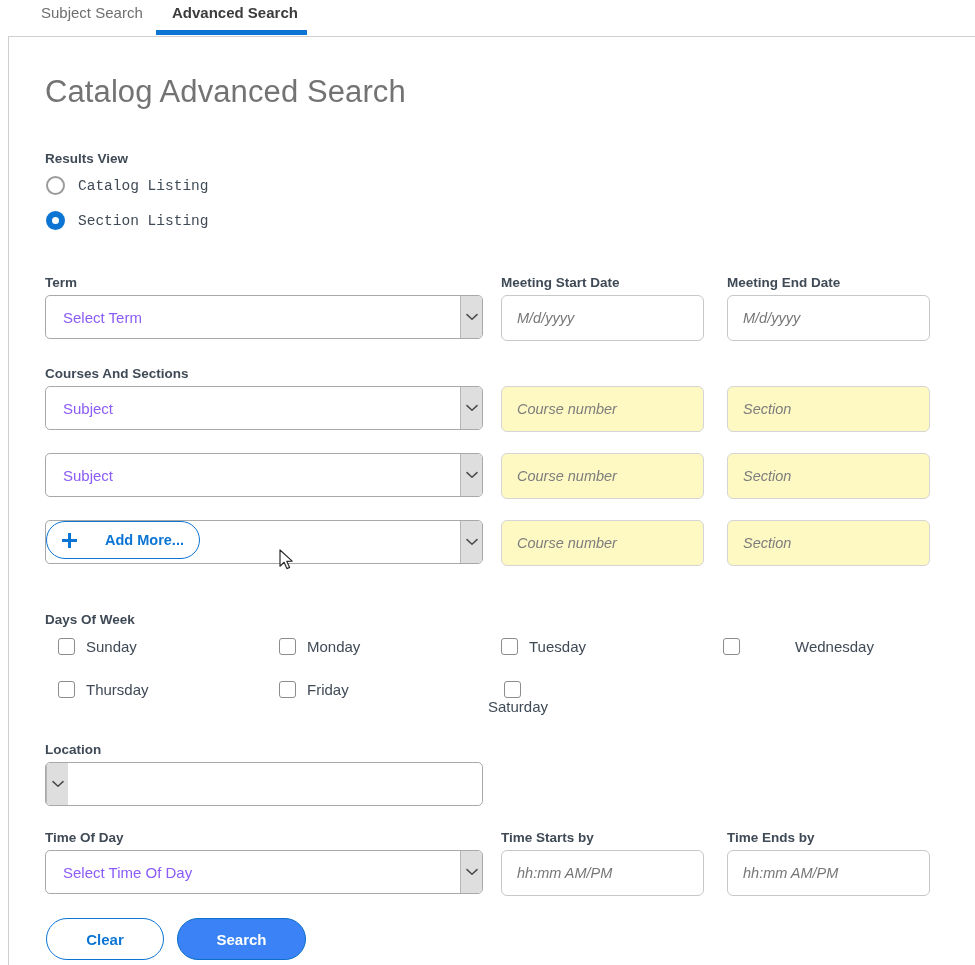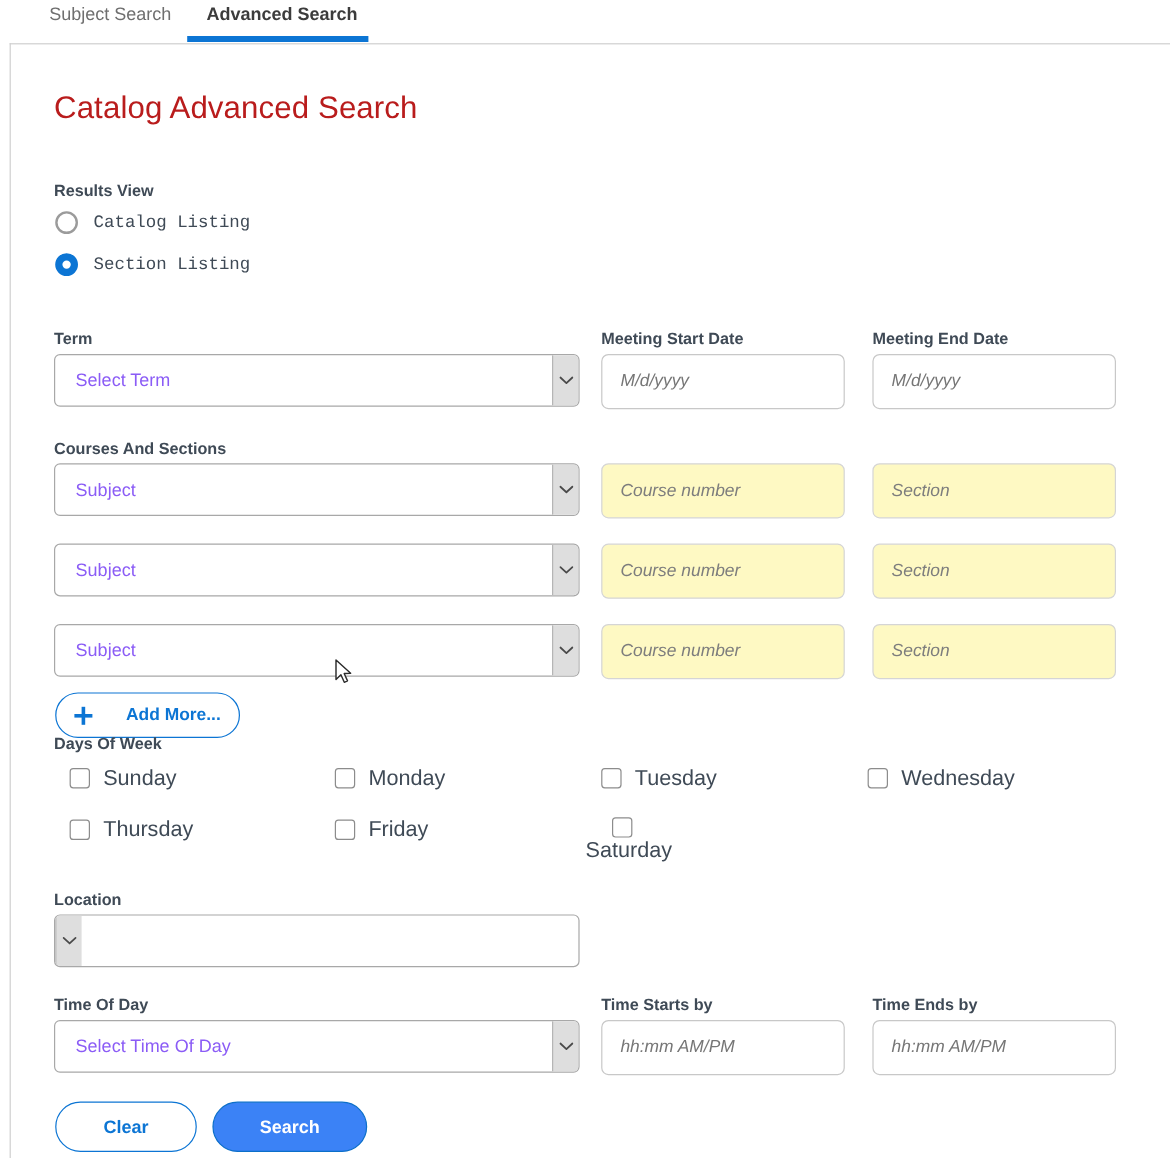--- a/index.html
+++ b/index.html
@@ -46,23 +46,23 @@
     border-left: 1px solid #cfcfcf;
     background: #fff;
   }
 
   .inner { position: absolute; left: 0; top: 0; width: 960px; height: 930px; }
 
   
   .page-title {
     position: absolute;
     left: 36px; top: 37px;
-    font-size: 26px;
+    font-size: 31px;
     font-weight: 400;
-    color: #b91c1c;
+    color: #737373;
     letter-spacing: .1px;
   }
   .section-label {
     position: absolute;
     font-size: 13.5px;
     font-weight: 700;
     color: #3f4a56;
   }
   .field-label {
     position: absolute;
@@ -173,21 +173,21 @@
   .check-row { position: absolute; display: flex; align-items: center; cursor: pointer; }
   .checkbox {
     width: 17px; height: 17px;
     border: 1px solid #8c8c8c;
     border-radius: 3px;
     background: #fff;
     flex: 0 0 auto;
   }
   .check-label {
     margin-left: 11px;
-    font-size: 18px;
+    font-size: 15px;
     color: #3f4a56;
     white-space: nowrap;
   }
 
   
   .btn {
     position: absolute;
     height: 42px;
     border-radius: 21px;
     font-size: 15px;
@@ -293,40 +293,40 @@
           </svg>
       </span>
     </div>
     <div class="tinput disabled" style="left:492px; top:483px; width:203px;">
       <span>Course number</span>
     </div>
     <div class="tinput disabled" style="left:718px; top:483px; width:203px;">
       <span>Section</span>
     </div>
 
-    <div class="btn-addmore" style="left:37px; top:540px; width:154px;gap:28px;">
+    <div class="btn-addmore" style="left:37px; top:484px; width:154px;gap:28px;">
       <span class="plus"></span>
       <span>Add More...</span>
     </div>
 
     <div class="section-label" style="left:36px; top:575px;">Days Of Week</div>
 
     <div class="check-row" style="left:49px; top:601px;">
       <span class="checkbox"></span>
       <span class="check-label">Sunday</span>
     </div>
     <div class="check-row" style="left:270px; top:601px;">
       <span class="checkbox"></span>
       <span class="check-label">Monday</span>
     </div>
     <div class="check-row" style="left:492px; top:601px;">
       <span class="checkbox"></span>
       <span class="check-label">Tuesday</span>
     </div>
-    <div class="check-row" style="left:714px; top:601px;">
+    <div class="check-row" style="left:714px; top:601px;gap:44px;">
       <span class="checkbox"></span>
       <span class="check-label">Wednesday</span>
     </div>
 
     <div class="check-row" style="left:49px; top:644px;">
       <span class="checkbox"></span>
       <span class="check-label">Thursday</span>
     </div>
     <div class="check-row" style="left:270px; top:644px;">
       <span class="checkbox"></span>

